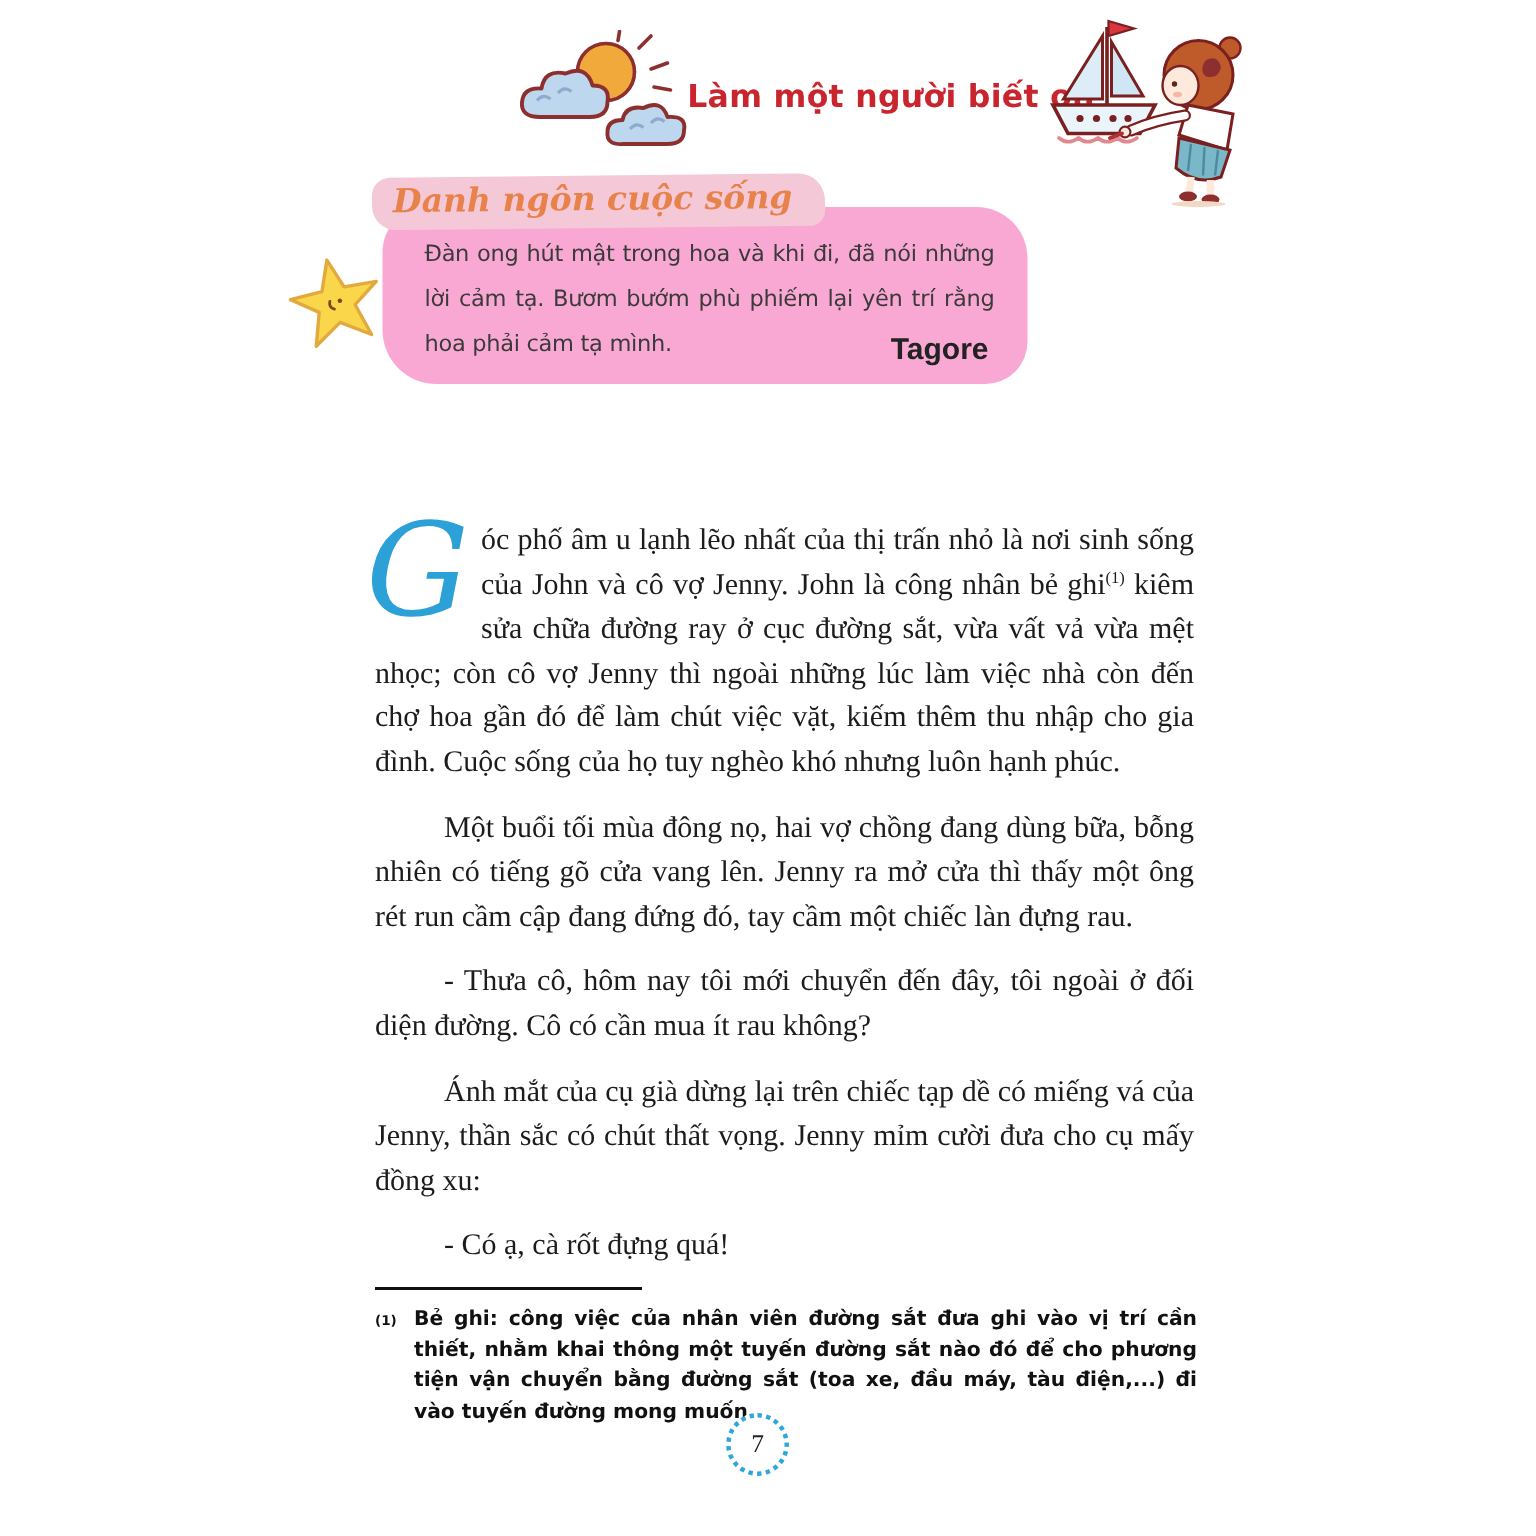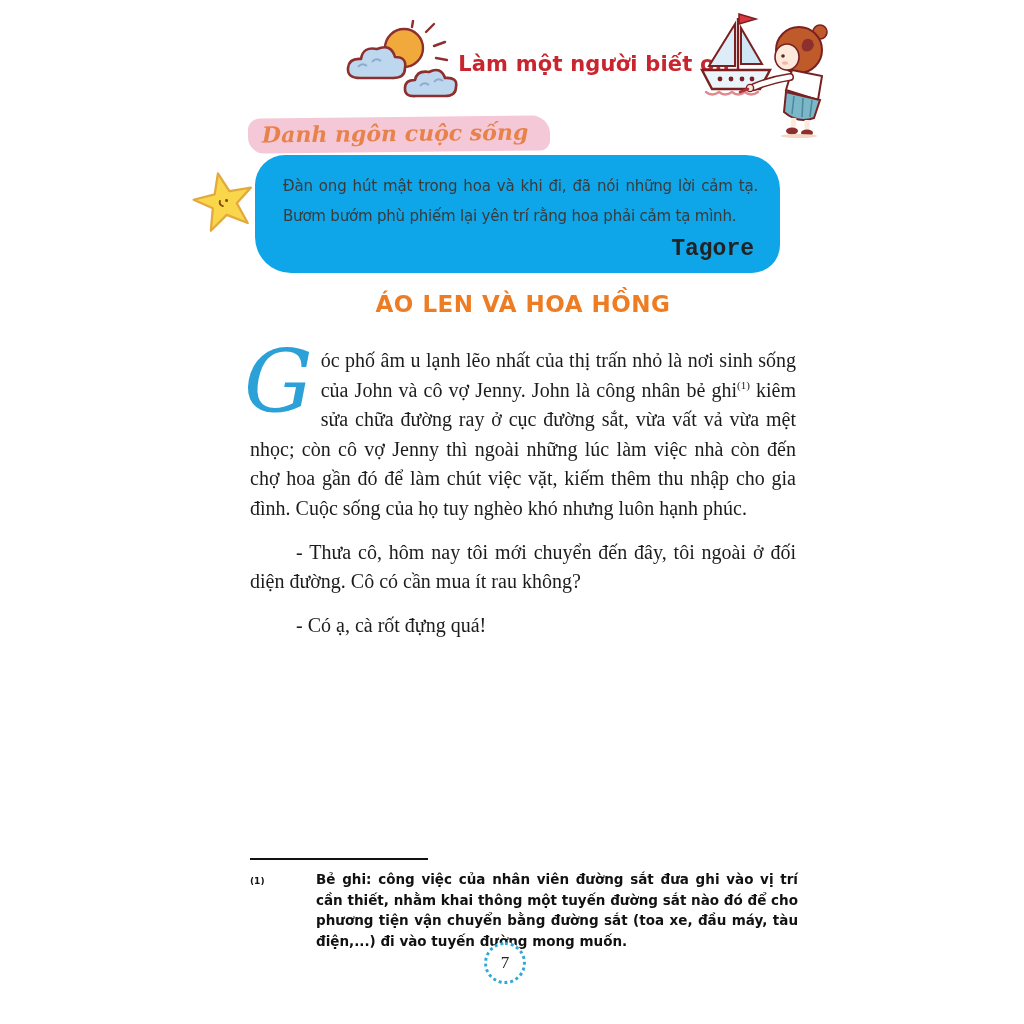--- a/index.html
+++ b/index.html
@@ -18,32 +18,32 @@
   }
   
   .quote-label{
     position:absolute;left:248px;top:117px;z-index:3;
     background:#f5c8d7;color:#e8824b;
     font-family:"DejaVu Serif",serif;font-style:italic;font-weight:bold;
     font-size:22px;padding:3px 22px 6px 14px;
     border-radius:12px 18px 10px 16px;transform:rotate(-.6deg);
   }
   .quote-box{
-    position:absolute;left:255px;top:155px;width:525px;height:118px;
-    background:#0ea5e9;border-radius:30px 34px 28px 36px;z-index:1;
+    position:absolute;left:255px;top:138px;width:430px;height:118px;
+    background:#f9a8d4;border-radius:30px 34px 28px 36px;z-index:1;
   }
   .quote-text{
     position:absolute;left:28px;right:22px;top:16px;
     font-family:"DejaVu Sans",sans-serif;font-size:15px;line-height:30px;
     letter-spacing:-.2px;color:#3a3a3a;text-align:justify;
   }
   .quote-attr{
     position:absolute;right:26px;bottom:11px;
-    font-family:Liberation Mono, monospace;font-weight:bold;
-    font-size:23px;color:#222;
+    font-family:Liberation Sans, sans-serif;font-weight:bold;
+    font-size:20px;color:#222;
   }
   .star{position:absolute;left:191px;top:169px;z-index:4;}
   
   .article-title{
     position:absolute;left:250px;top:291px;width:546px;text-align:center;
     font-family:"DejaVu Sans",sans-serif;font-weight:bold;font-size:23px;
     color:#ee7c23;letter-spacing:.5px;
   }
   .body-text{
     position:absolute;left:250px;top:346px;width:546px;
@@ -58,21 +58,21 @@
   }
   sup.fnref{font-size:11px;line-height:0;vertical-align:super;}
   
   .footnote{position:absolute;left:250px;top:858px;width:548px;}
   .fn-rule{width:178px;border:0;border-top:2.5px solid #111;margin:0 0 9px 0;}
   .fn-row{
     display:flex;font-family:"DejaVu Sans",sans-serif;font-weight:bold;
     font-size:13.5px;line-height:20.5px;color:#111;
   }
   .fn-marker{flex:none;width:26px;font-size:9px;padding-top:2px;}
-  .fn-body{flex:1;text-align:justify;margin-left:40px;}
+  .fn-body{flex:1;text-align:justify;}
   
   .page-num{
     position:absolute;left:484px;top:942px;width:36px;height:36px;
     border:3px dotted #2fa8d9;border-radius:50%;background:#fff;
     display:flex;align-items:center;justify-content:center;
     font-size:17px;color:#222;
   }
 </style>
 </head>
 <body>
@@ -158,27 +158,28 @@
         <circle cx="38" cy="34" r="1.6" fill="#7b4a12"></circle>
       </g>
     </svg>
   </div>
 
   <div class="quote-box">
     <div class="quote-text">Đàn ong hút mật trong hoa và khi đi, đã nói những lời cảm tạ. Bươm bướm phù phiếm lại yên trí rằng hoa phải cảm tạ mình.</div>
     <div class="quote-attr">Tagore</div>
   </div>
 
-  <div class="article-title">ÁO LEN VÀ HOA HỒNG</div>
 
   <div class="body-text">
     <p>
       <span class="dropcap">G</span><span>óc phố âm u lạnh lẽo nhất của thị trấn nhỏ là nơi sinh sống của John và cô vợ Jenny. John là công nhân bẻ ghi</span><sup class="fnref">(1)</sup><span> kiêm sửa chữa đường ray ở cục đường sắt, vừa vất vả vừa mệt nhọc; còn cô vợ Jenny thì ngoài những lúc làm việc nhà còn đến chợ hoa gần đó để làm chút việc vặt, kiếm thêm thu nhập cho gia đình. Cuộc sống của họ tuy nghèo khó nhưng luôn hạnh phúc.</span>
     </p>
+    <p>Một buổi tối mùa đông nọ, hai vợ chồng đang dùng bữa, bỗng nhiên có tiếng gõ cửa vang lên. Jenny ra mở cửa thì thấy một ông rét run cầm cập đang đứng đó, tay cầm một chiếc làn đựng rau.</p>
     <p>- Thưa cô, hôm nay tôi mới chuyển đến đây, tôi ngoài ở đối diện đường. Cô có cần mua ít rau không?</p>
+    <p>Ánh mắt của cụ già dừng lại trên chiếc tạp dề có miếng vá của Jenny, thần sắc có chút thất vọng. Jenny mỉm cười đưa cho cụ mấy đồng xu:</p>
     <p>- Có ạ, cà rốt đựng quá!</p>
   </div>
 
   <div class="footnote">
     <hr class="fn-rule">
     <div class="fn-row">
       <span class="fn-marker">(1)</span>
       <span class="fn-body">Bẻ ghi: công việc của nhân viên đường sắt đưa ghi vào vị trí cần thiết, nhằm khai thông một tuyến đường sắt nào đó để cho phương tiện vận chuyển bằng đường sắt (toa xe, đầu máy, tàu điện,...) đi vào tuyến đường mong muốn.</span>
     </div>
   </div>

